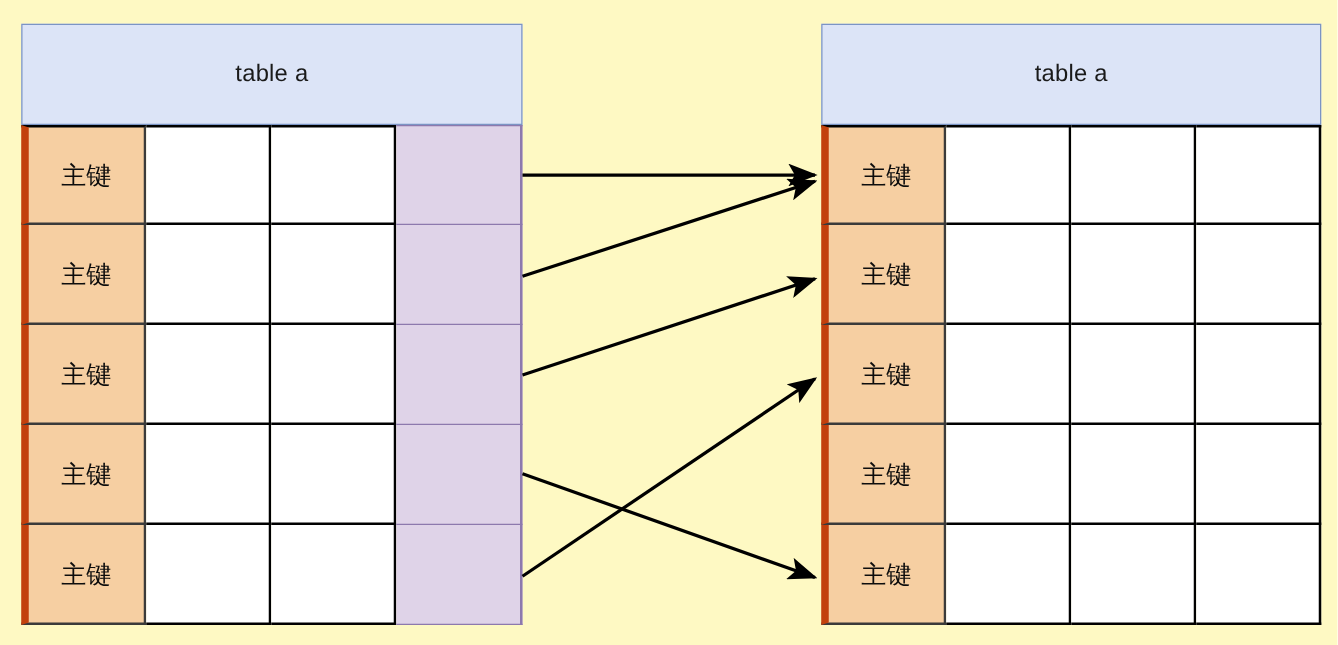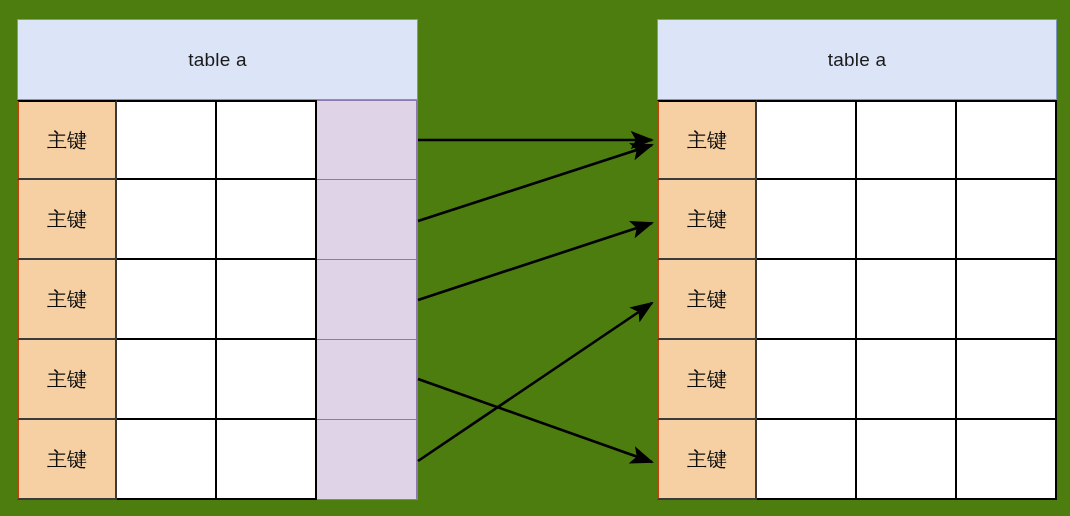--- a/index.html
+++ b/index.html
@@ -7,21 +7,21 @@
     padding: 0;
     background: #ffffff;
   }
   body {
     font-family: "Liberation Sans", "DejaVu Sans", sans-serif;
   }
   #canvas {
     position: relative;
     width: 1070px;
     height: 516px;
-    background: #4d7c0f;
+    background: #fef9c3;
     overflow: hidden;
   }
 
   
   .db-table {
     position: absolute;
     box-sizing: border-box;
   }
   .table-header {
     position: absolute;
@@ -67,21 +67,21 @@
     border-left: 2px solid #000000;
   }
   .grid-row:first-child .cell {
     border-top: 2px solid #000000;
   }
   .cell.key {
     background: #f6cfa2;
     border-color: #3b3b3b;
   }
   .cell.key:first-child {
-    border-left: 2px solid #c2410c;
+    border-left: 6px solid #c2410c;
     text-align: right;
   }
   .cell.ref {
     background: #dfd3e8;
     border-right: 2px solid #8d79ad;
     border-bottom: 1.5px solid #8d79ad;
     border-top-color: #8d79ad;
   }
   .grid-row:first-child .cell.ref {
     border-top: 1.5px solid #8d79ad;

